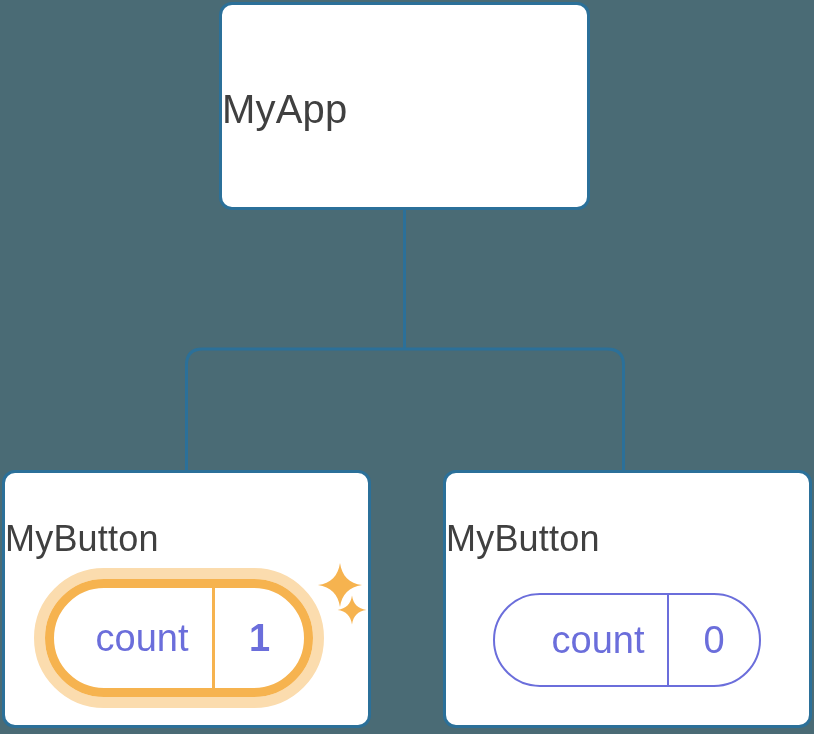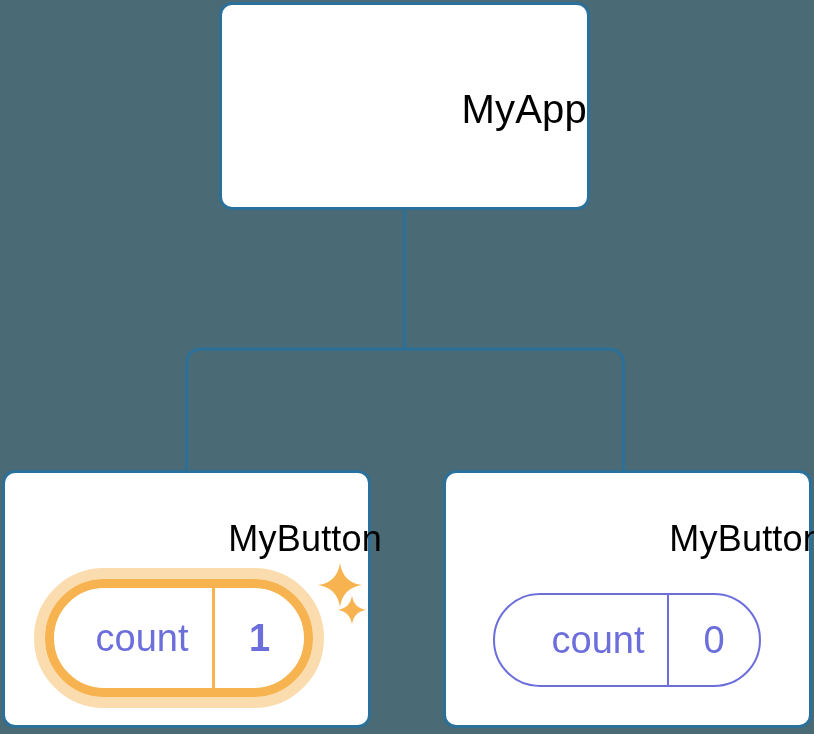--- a/index.html
+++ b/index.html
@@ -29,22 +29,22 @@
     position: absolute;
     background: #ffffff;
     border: 3px solid #2b7099;
     border-radius: 13px;
     box-sizing: border-box;
   }
   .card-title {
     position: absolute;
     left: 0;
     width: 100%;
-    text-align: right;
-    color: #000000;
+    text-align: left;
+    color: #404040;
     font-weight: 400;
     letter-spacing: 0.2px;
     white-space: nowrap;
   }
 
   
   #node-root {
     left: 219px;
     top: 2px;
     width: 371px;
@@ -57,21 +57,21 @@
 
   
   .node-child { top: 470px; height: 258px; }
   #node-child-0 { left: 2px;   width: 369px; }
   #node-child-1 { left: 443px; width: 369px; }
   .node-child .card-title {
     top: 515px;
     font-size: 36px;
   }
   
-  .node-child > .card-title { top: 45px; padding-left: 14px; }
+  .node-child > .card-title { top: 45px; }
 
   
   .pill-wrap {
     position: absolute;
     display: flex;
     align-items: flex-start;
     justify-content: center;
   }
   .pill {
     position: relative;

